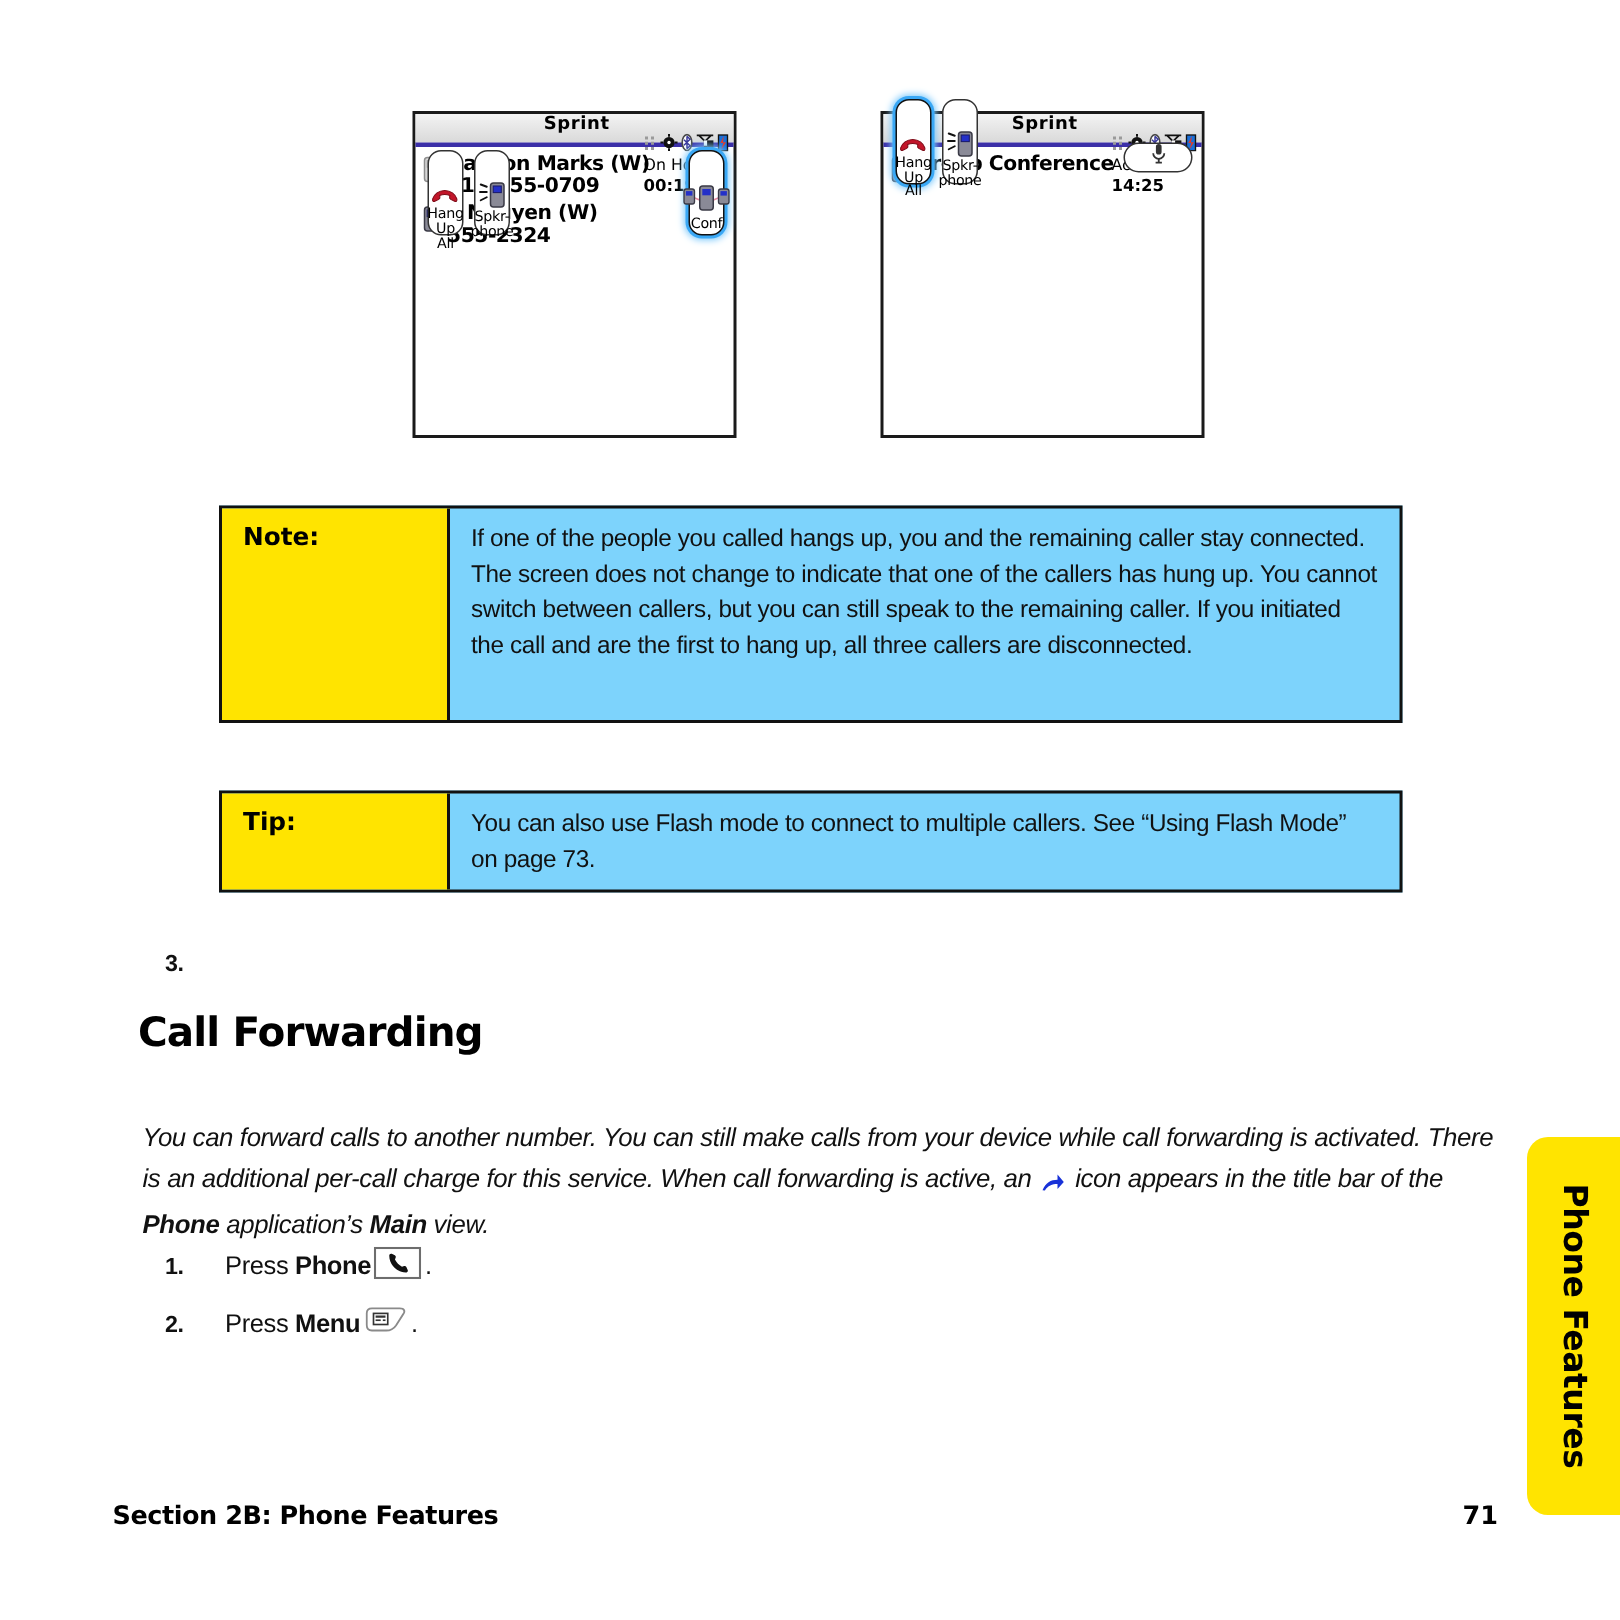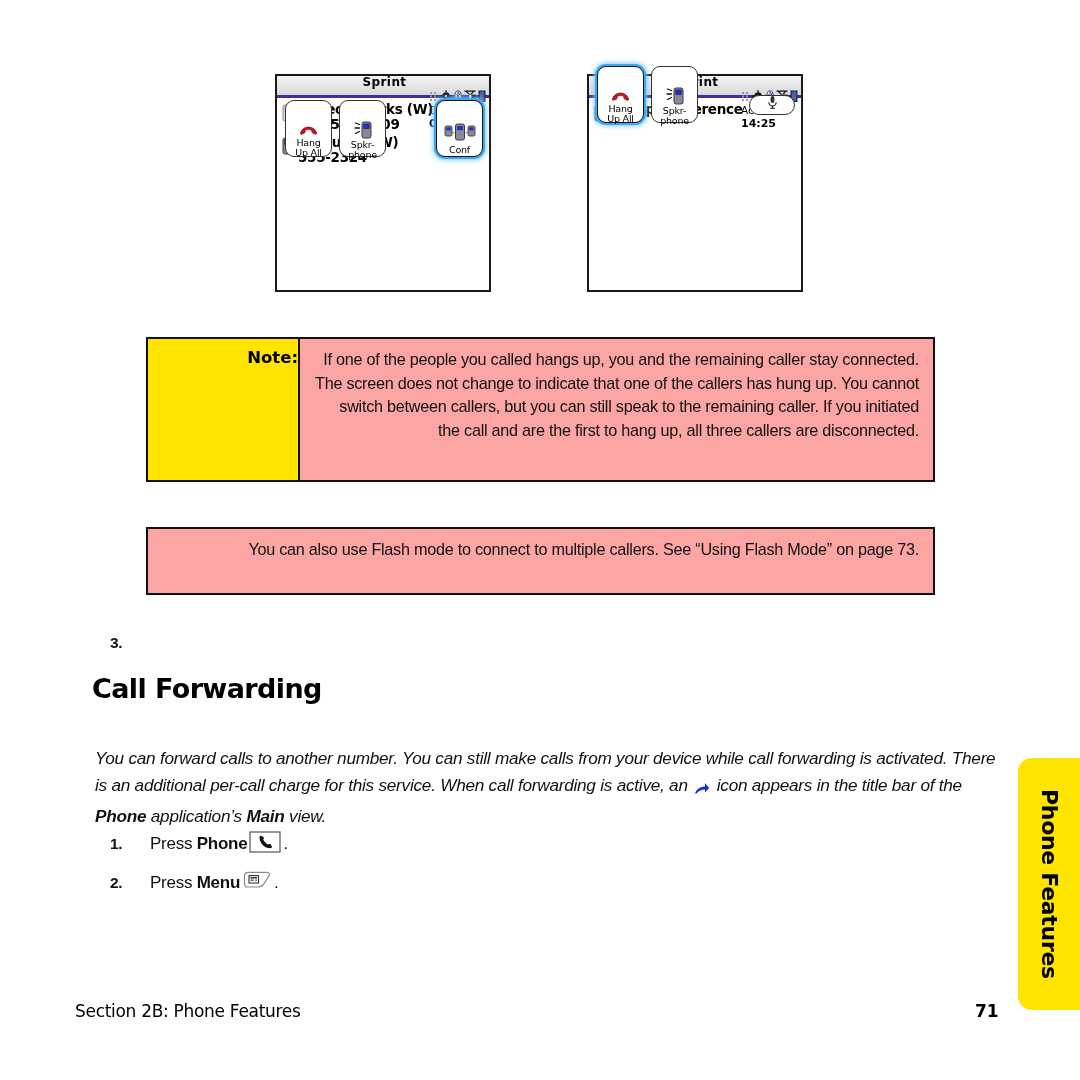--- a/index.html
+++ b/index.html
@@ -96,21 +96,21 @@
   .btnrow {
     position: absolute;
     left: 8px;
     right: 6px;
     bottom: 8px;
     display: flex;
     align-items: flex-end;
     gap: 7px;
   }
   .softbtn {
-    width: 47px;
+    width: 24px;
     height: 57px;
     border: 1.5px solid #333;
     border-radius: 9px;
     background: #ffffff;
     box-sizing: border-box;
     display: flex;
     flex-direction: column;
     align-items: center;
     justify-content: flex-start;
     padding-top: 19px;
@@ -146,22 +146,21 @@
     justify-content: center;
     margin-bottom: 8px;
   }
 
   
   .callout {
     position: absolute;
     border: 2px solid #111;
     box-sizing: border-box;
     display: flex;
-    background: #fca5a5;
-    text-align: right;
+    background: #7dd3fc;
   }
   #note-box { left: 146px; top: 337px; width: 789px; height: 145px; }
   #tip-box  { left: 146px; top: 527px; width: 789px; height: 68px; }
 
   .callout-label {
     width: 152px;
     flex: 0 0 152px;
     background: #ffe400;
     border-right: 2px solid #111;
     box-sizing: border-box;
@@ -259,21 +258,21 @@
     text-orientation: mixed;
     white-space: nowrap;
   }
 
   
   #footer-left {
     position: absolute;
     left: 75px;
     top: 1001px;
     font-family: "DejaVu Sans", sans-serif;
-    font-weight: normal;
+    font-weight: bold;
     font-size: 17px;
     letter-spacing: -0.3px;
     color: #000;
   }
   #footer-page {
     position: absolute;
     left: 975px;
     top: 1001px;
     font-family: "DejaVu Sans", sans-serif;
     font-weight: bold;
@@ -509,20 +508,21 @@
     </div>
   </div>
 </div>
 
 <div class="callout" id="note-box">
   <div class="callout-label">Note:</div>
   <div class="callout-text">If one of the people you called hangs up, you and the remaining caller stay connected. The screen does not change to indicate that one of the callers has hung up. You cannot switch between callers, but you can still speak to the remaining caller. If you initiated the call and are the first to hang up, all three callers are disconnected.</div>
 </div>
 
 <div class="callout" id="tip-box">
+  <div class="callout-label">Tip:</div>
   <div class="callout-text">You can also use Flash mode to connect to multiple callers. See “Using Flash Mode” on page 73.</div>
 </div>
 
 <div class="step" id="step-3">
   <span class="num">3.</span>
 </div>
 
 <h1 class="section-head">Call Forwarding</h1>
 
 <p id="intro-para"><span>You can forward calls to another number. You can still make calls from your device while call forwarding is activated. There is an additional per-call charge for this service. When call forwarding is active, an </span><span class="key-inline"><svg width="16" height="14" viewBox="0 0 16 14">

